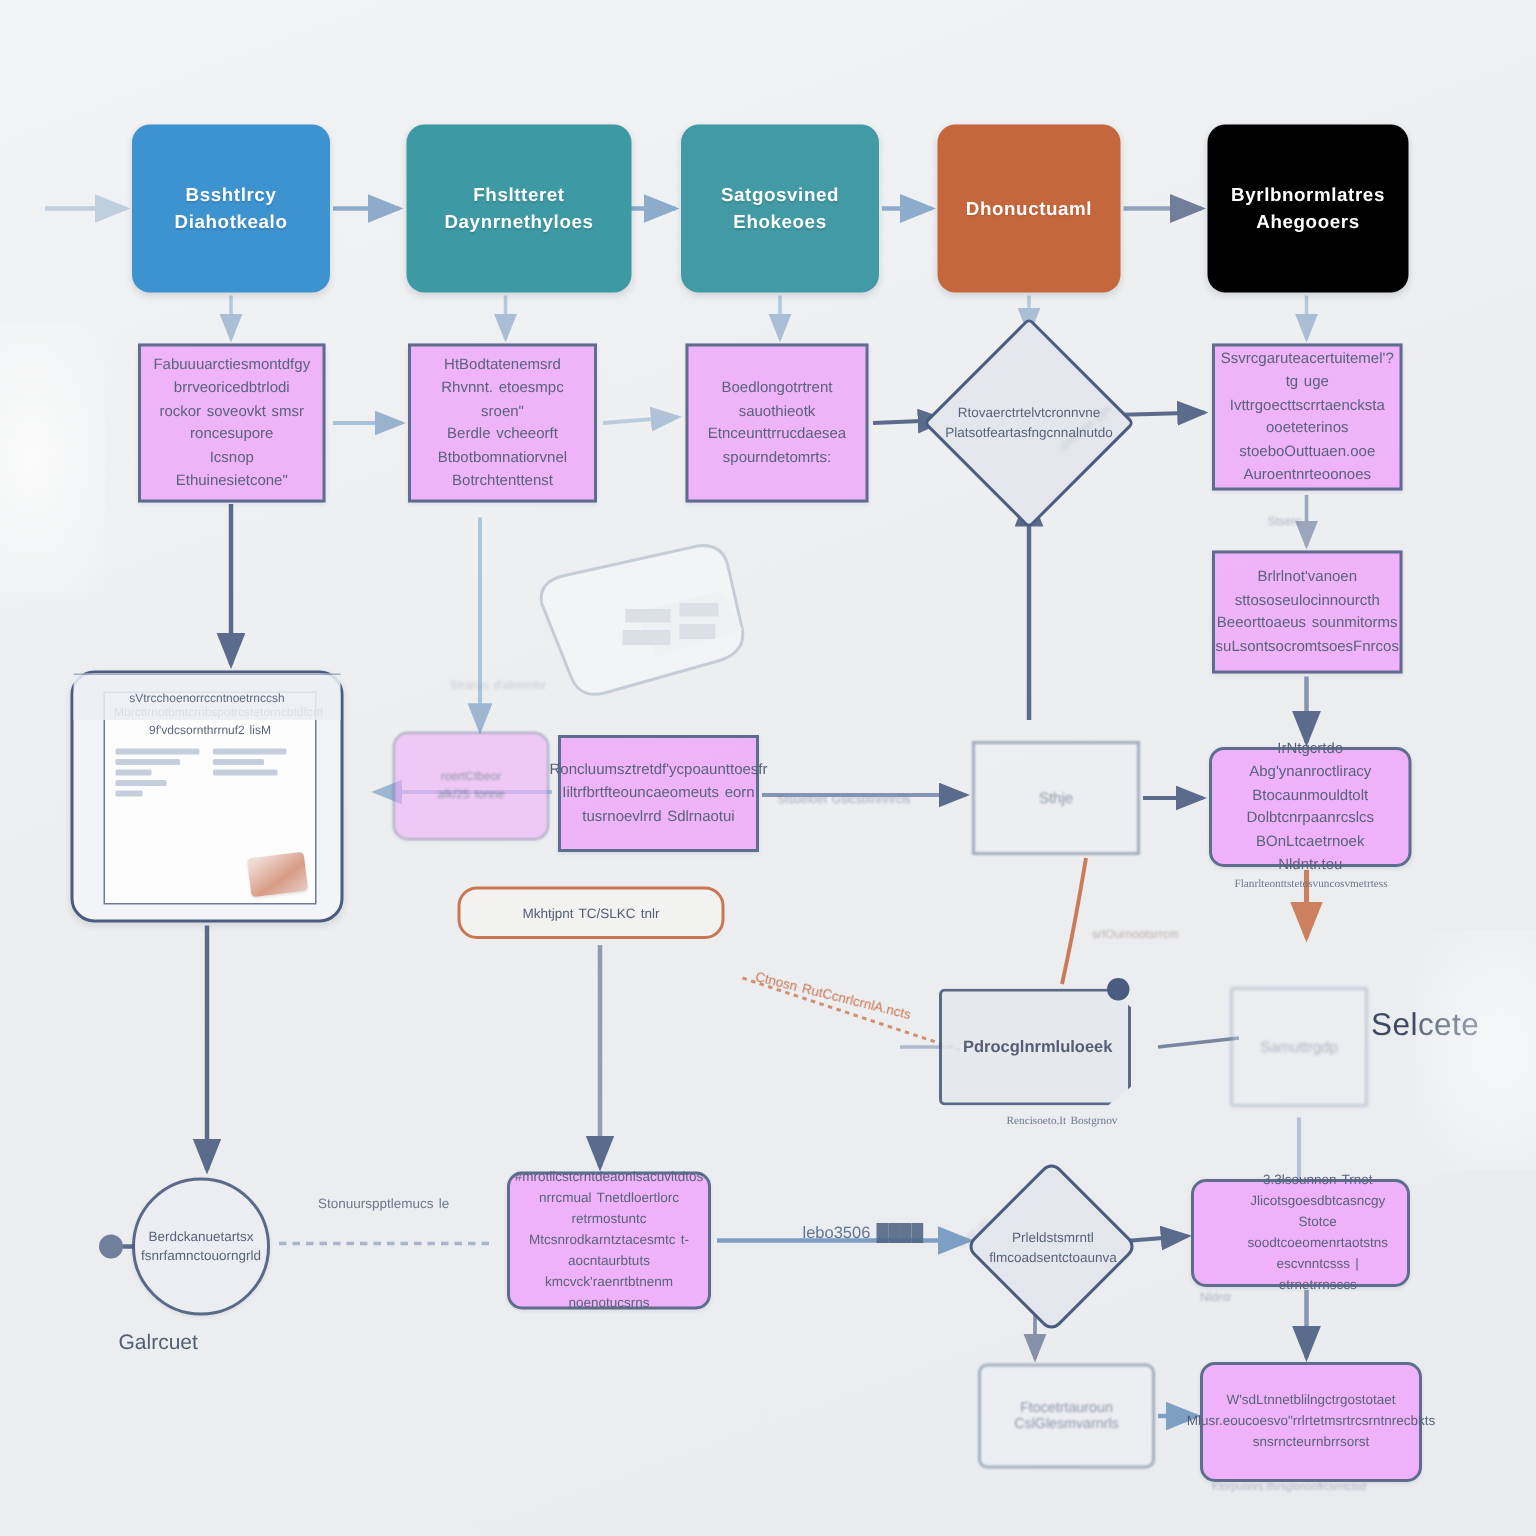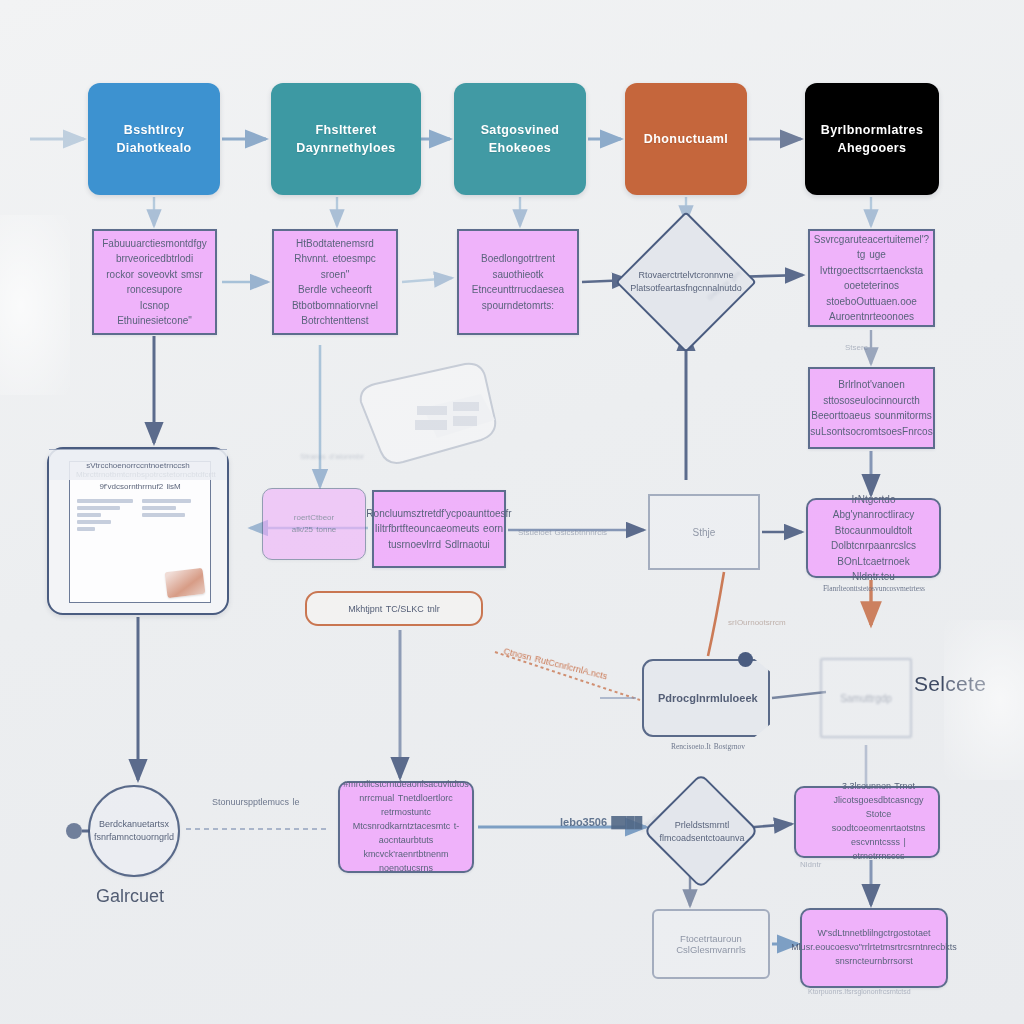--- a/index.html
+++ b/index.html
@@ -282,36 +282,36 @@
 tusrnoevlrrd Sdlrnaotui</div>
 
   <div class="node fade blurtext" style="left:648px;top:494px;width:112px;height:76px;border:2.2px solid #6b7a98;background:#eef0f4;
               font-size:10px;color:#44506b;box-sizing:border-box;">Sthje</div>
 
   <div class="node card round blurtext" style="left:806px;top:498px;width:135px;height:80px;white-space:pre-line;">IrNtgcrtdo Abg'ynanroctliracy
 Btocaunmouldtolt Dolbtcnrpaanrcslcs
 BOnLtcaetrnoek Nldntr.teu</div>
   <div class="caption blurtext" style="left:798px;top:584px;width:152px;">Flanrlteonttstetosvuncosvmetrtess</div>
 
-  <div class="tag blurtext" style="left:642px;top:659px;width:128px;height:78px;clip-path:polygon(0 0,88% 0,100% 16%,100% 84%,88% 100%,0 100%);border-radius:11px;">Pdrocglnrmluloeek</div>
+  <div class="tag blurtext" style="left:626px;top:659px;width:128px;height:78px;clip-path:polygon(0 0,88% 0,100% 16%,100% 84%,88% 100%,0 100%);">Pdrocglnrmluloeek</div>
   <div class="tagdot" style="left:643px;top:659px;width:128px;height:78px;background:none;">
     <span style="position:absolute;right:18px;top:32px;width:15px;height:15px;border-radius:50%;background:#4a5c80;display:block;"></span>
   </div>
   <div class="caption blurtext" style="left:638px;top:742px;width:140px;">Rencisoeto.It Bostgrnov</div>
 
   <div class="node fade2 blurtext" style="left:820px;top:658px;width:92px;height:80px;border:2px solid #7e8ba6;background:#eef0f4;
               font-size:10px;color:#44506b;box-sizing:border-box;border-radius:2px;">Samuttrgdp</div>
 
   <div class="outlined-orange blurtext" style="left:284px;top:591px;width:178px;height:35px;flex-direction:column;gap:2px;margin-left:21px;">
     <div style="font-size:9px;">Mkhtjpnt TC/SLKC tnlr</div>
   </div>
 
   <div class="circlenode blurtext" style="left:88px;top:785px;width:92px;height:92px;white-space:pre-line;">Berdckanuetartsx
 fsnrfamnctouorngrld</div>
-  <div class="plainlabel blurtext" style="left:96px;top:886px;font-size:18px;">Galrcuet</div>
+  <div class="plainlabel blurtext" style="left:79px;top:886px;font-size:14px;">Galrcuet</div>
 
   <div class="node card round blurtext" style="left:338px;top:781px;width:136px;height:92px;white-space:pre-line;font-size:9px;">#mrotlicstcrntdeaonlsacuvltdtos
 nrrcmual Tnetdloertlorc retrmostuntc
 Mtcsnrodkarntztacesmtc  t-aocntaurbtuts
 kmcvck'raenrtbtnenm noenotucsrns</div>
 
   <div class="diamond" style="left:660px;top:790px;width:82px;height:82px;transform:rotate(45deg);border-radius:8px;"></div>
   <div class="node blurtext" style="left:652px;top:812px;width:100px;height:40px;font-size:9px;line-height:1.5;color:#44506b;white-space:pre-line;">Prleldstsmrntl
 flmcoadsentctoaunva</div>
 
@@ -324,21 +324,21 @@
 CslGlesmvarnrls</div>
 
   <div class="node card round blurtext" style="left:800px;top:908px;width:148px;height:80px;white-space:pre-line;font-size:9px;">W'sdLtnnetblilngctrgostotaet
 Mlusr.eoucoesvo"rrlrtetmsrtrcsrntnrecbkts
 snsrncteurnbrrsorst</div>
 
   <div id="selcete">Selcete</div>
 
   <div class="plainlabel blurtext" style="left:212px;top:797px;font-size:9px;color:#5d6880;">Stonuurspptlemucs le</div>
 
-  <div class="plainlabel blurtext" style="left:535px;top:816px;font-size:11px;color:#4f6584;font-weight:700;margin-left:25px;">
+  <div class="plainlabel blurtext" style="left:535px;top:816px;font-size:11px;color:#4f6584;font-weight:400;">
     <span>lebo3506 ████</span>
   </div>
 
   <div class="plainlabel blurtext" style="left:505px;top:646px;font-size:9px;color:#c5663c;transform:rotate(14deg);transform-origin:0 0;">Ctnosn RutCcnrlcrnlA.ncts</div>
 
   <div class="plainlabel fade blurtext" style="left:728px;top:618px;font-size:8px;color:#9b7f72;">srIOurnootsrrcm</div>
 
   <div class="plainlabel fade blurtext" style="left:845px;top:343px;font-size:8px;color:#7d879c;">Stserc</div>
 
   <div class="plainlabel fade blurtext" style="left:800px;top:860px;font-size:8px;color:#7d879c;">Nldntr</div>

